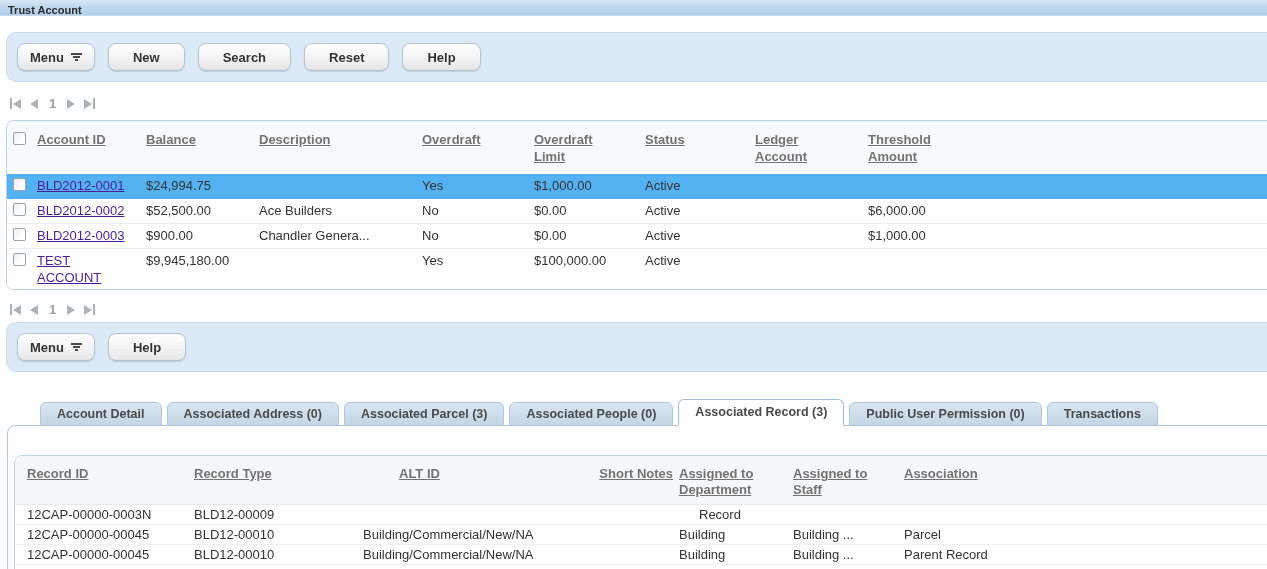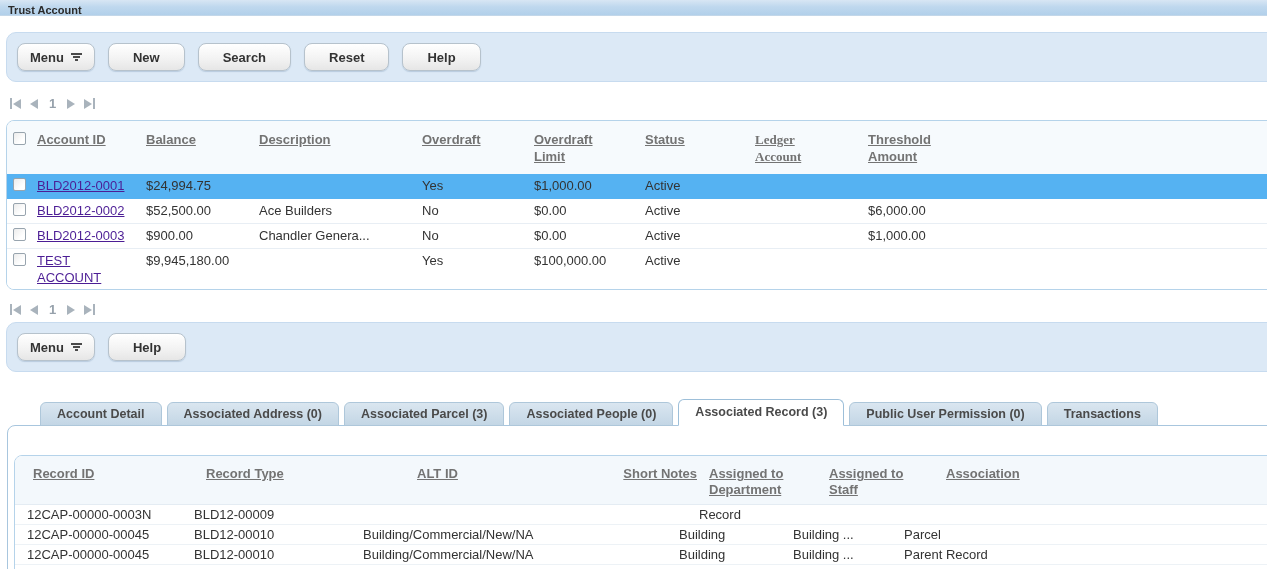--- a/index.html
+++ b/index.html
@@ -44,21 +44,21 @@
   .gridbox { margin:0 -14px 0 6px; border:1px solid #b5d3ea; border-radius:8px;
     background:#fff; overflow:hidden; }
   .thead { display:flex; background:#f6fafd; padding:7px 0 6px 6px; min-height:49px; }
   .trow { display:flex; padding-left:6px; border-bottom:1px solid #e8eef4;
     align-items:flex-start; background:#fff; }
   .trow.selected { background:#55b2f2; border-bottom-color:#55b2f2; }
   .trow:last-child { border-bottom:none; }
   .th, .td { padding:3px 6px 3px 0; line-height:17px; }
   .th { color:#336699; font-weight:bold; }
   .hlink { color:#737373; text-decoration:underline; cursor:pointer; display:inline-block; }
-  .hlink.w72 { width:72px; } .hlink.w64 { width:64px;font-family:Liberation Serif, serif; } .hlink.w80 { width:80px; }
+  .hlink.w72 { width:72px; } .hlink.w64 { width:64px; } .hlink.w80 { width:80px; }
   .alink { color:#4c1d95; text-decoration:underline; cursor:pointer;
     display:inline-block; max-width:95px; }
   .c-cb{ width:24px; padding-top:4px; } .c-acct{ width:109px; } .c-bal{ width:113px; }
   .c-desc{ width:163px; } .c-ovd{ width:112px; } .c-ovdl{ width:111px; }
   .c-status{ width:110px; } .c-ledger{ width:113px; } .c-thresh{ width:130px; }
   .c-fill{ flex:1; }
   .checkbox { display:inline-block; width:13px; height:13px; border:1px solid #98a4ae;
     border-radius:2px; background:linear-gradient(135deg,#ececec 0%,#ffffff 70%);
     cursor:pointer; }
   .tbody .trow { min-height:22px; }
@@ -75,21 +75,21 @@
     background:#fff; height:172px; padding:29px 0 0 6px; }
 
   
   .recbox { margin-right:-14px; border:1px solid #b5d3ea; border-radius:8px 0 0 0;
     background:#fff; min-height:130px; overflow:hidden; }
   .rhead { display:flex; background:#f3f8fc; padding:10px 0 6px 12px; min-height:46px;
     border-bottom:1px solid #e4ecf3; }
   .rrow { display:flex; padding-left:12px; min-height:19px; align-items:flex-start;
     border-bottom:1px solid #edf2f6; }
   .rrow .td { padding:1px 6px 1px 0; line-height:17px; }
-  .rhead .th { padding:0 6px 0 0; line-height:16px;margin-left:6px; }
+  .rhead .th { padding:0 6px 0 0; line-height:16px; }
   .r-rec{ width:167px; } .r-alt{ width:169px; } .r-type{ width:205px; }
   .r-notes{ width:111px;text-align:right; } .r-dept{ width:114px; } .r-staff{ width:111px; }
   .r-assoc{ flex:1; }
 </style>
 </head>
 <body>
 
 <div class="titlebar">Trust Account</div>
 
 <div class="toolbar first">

